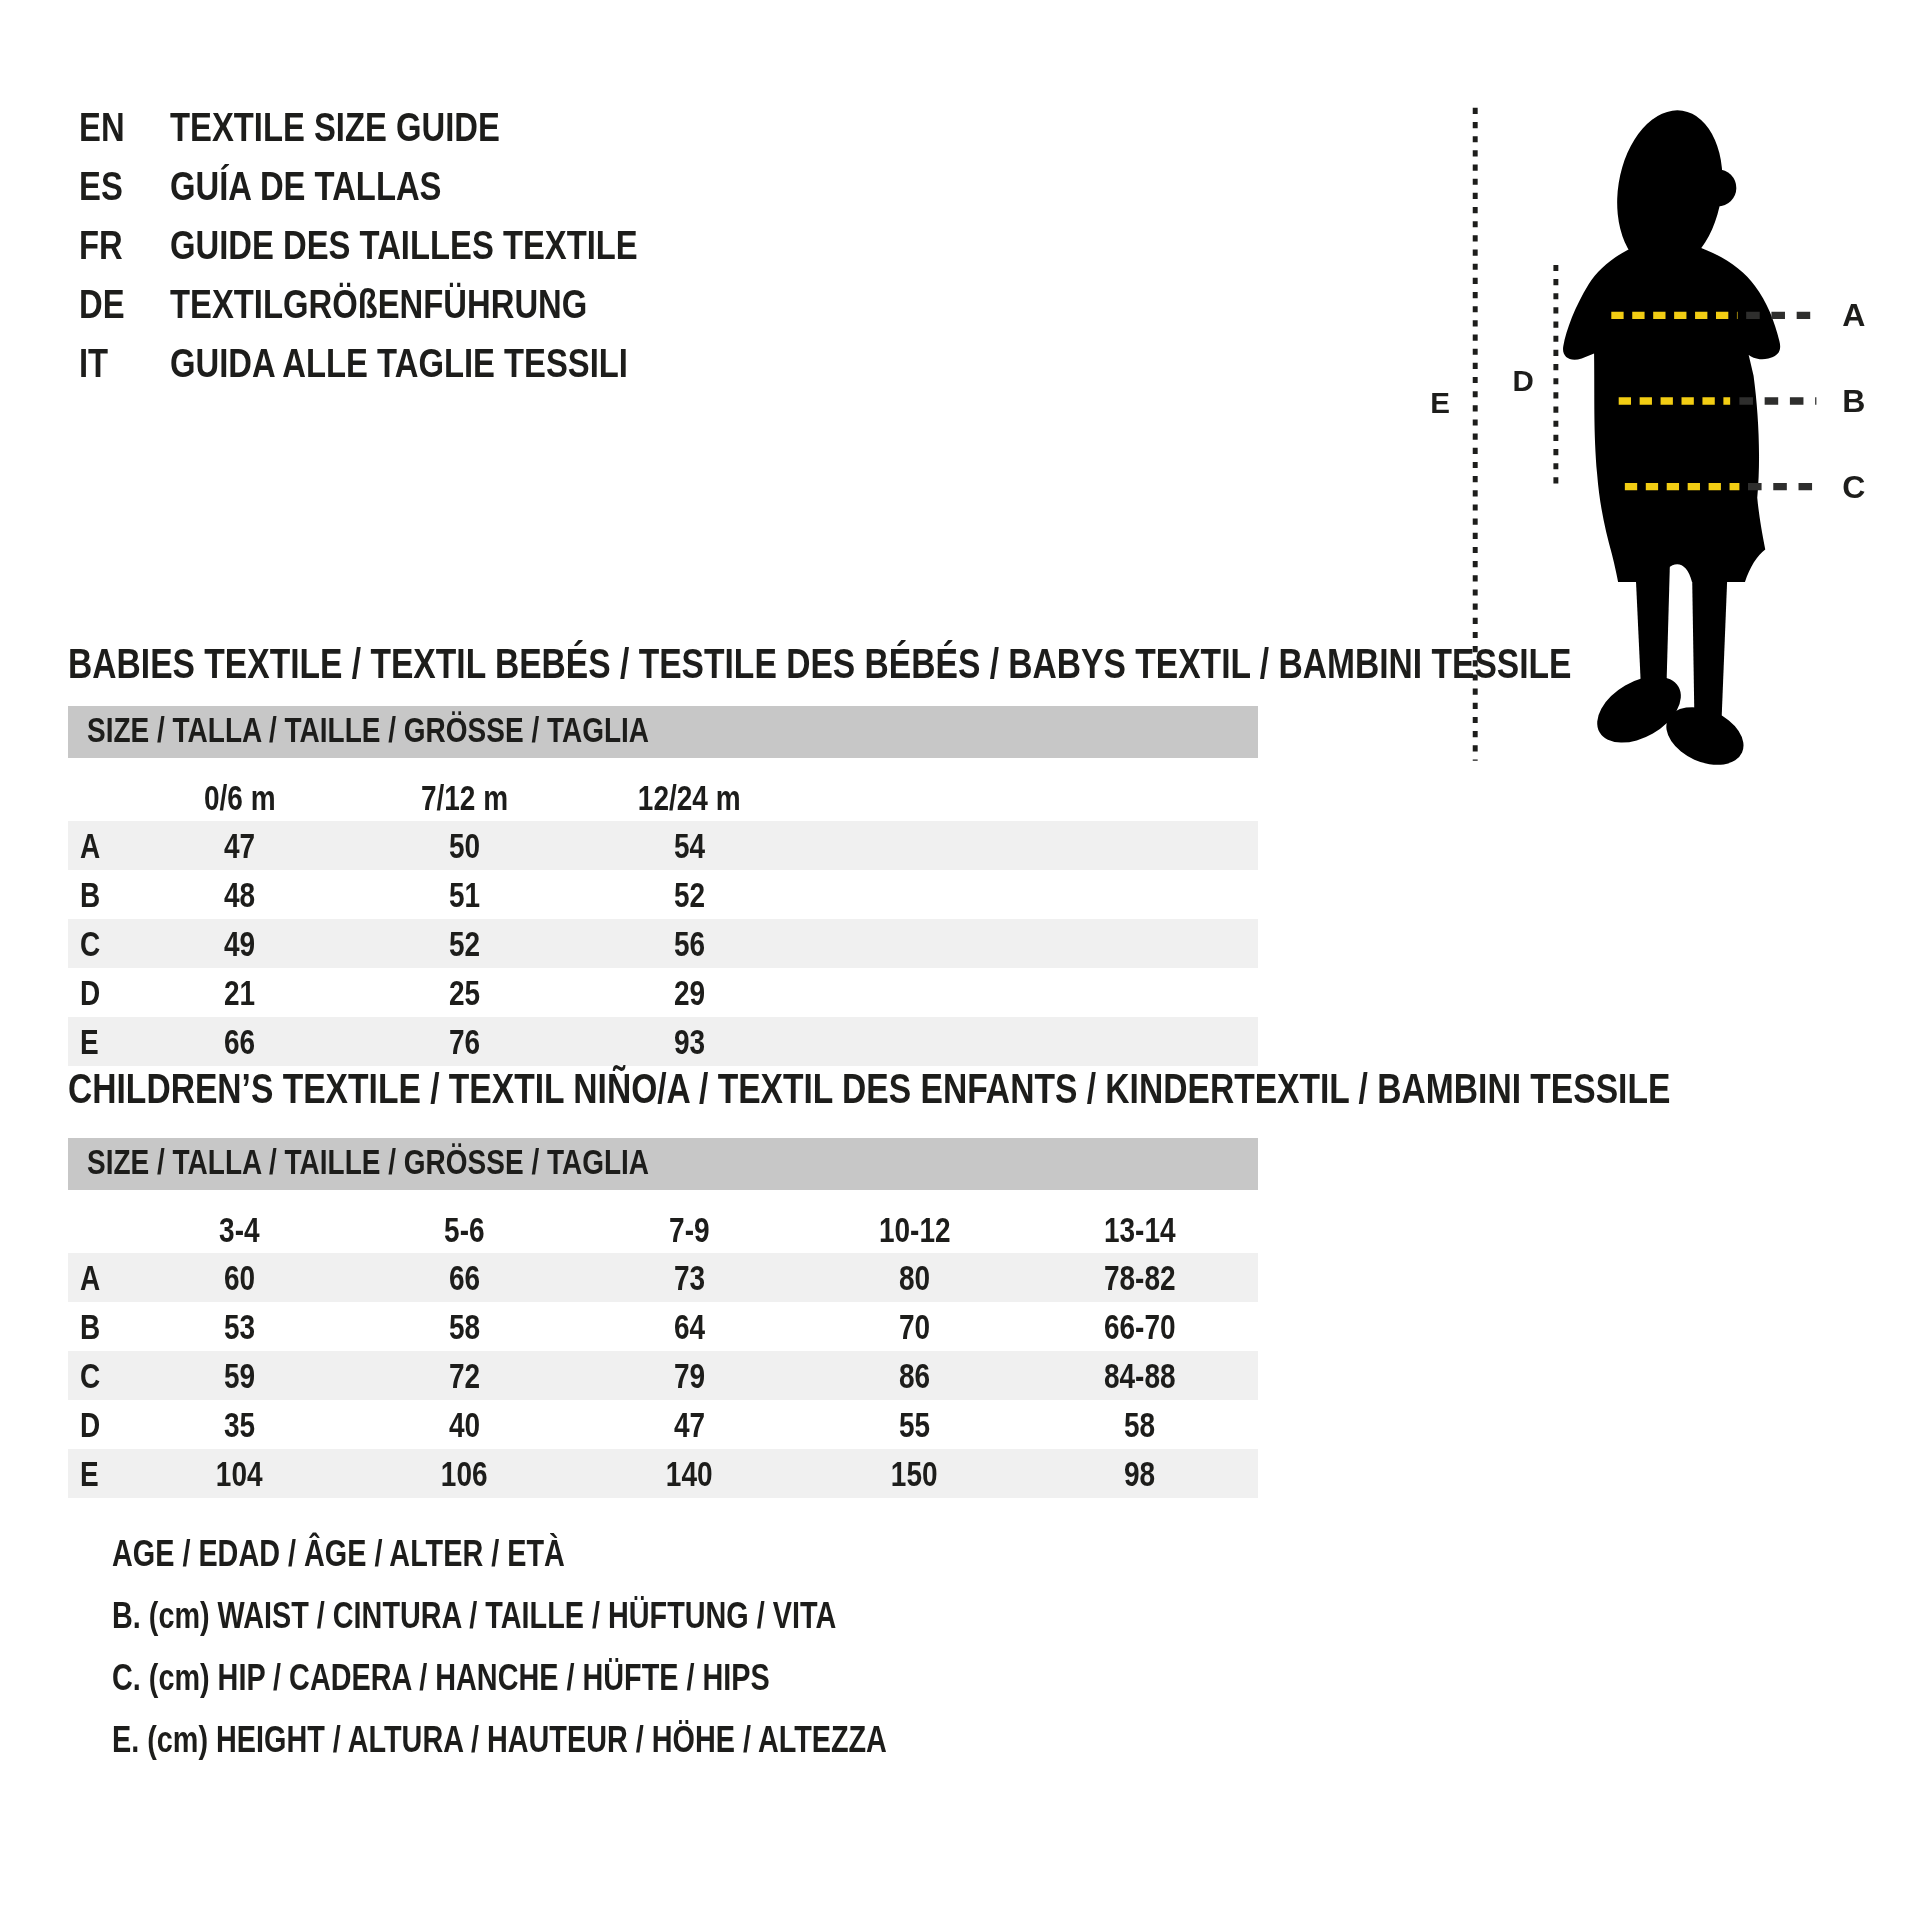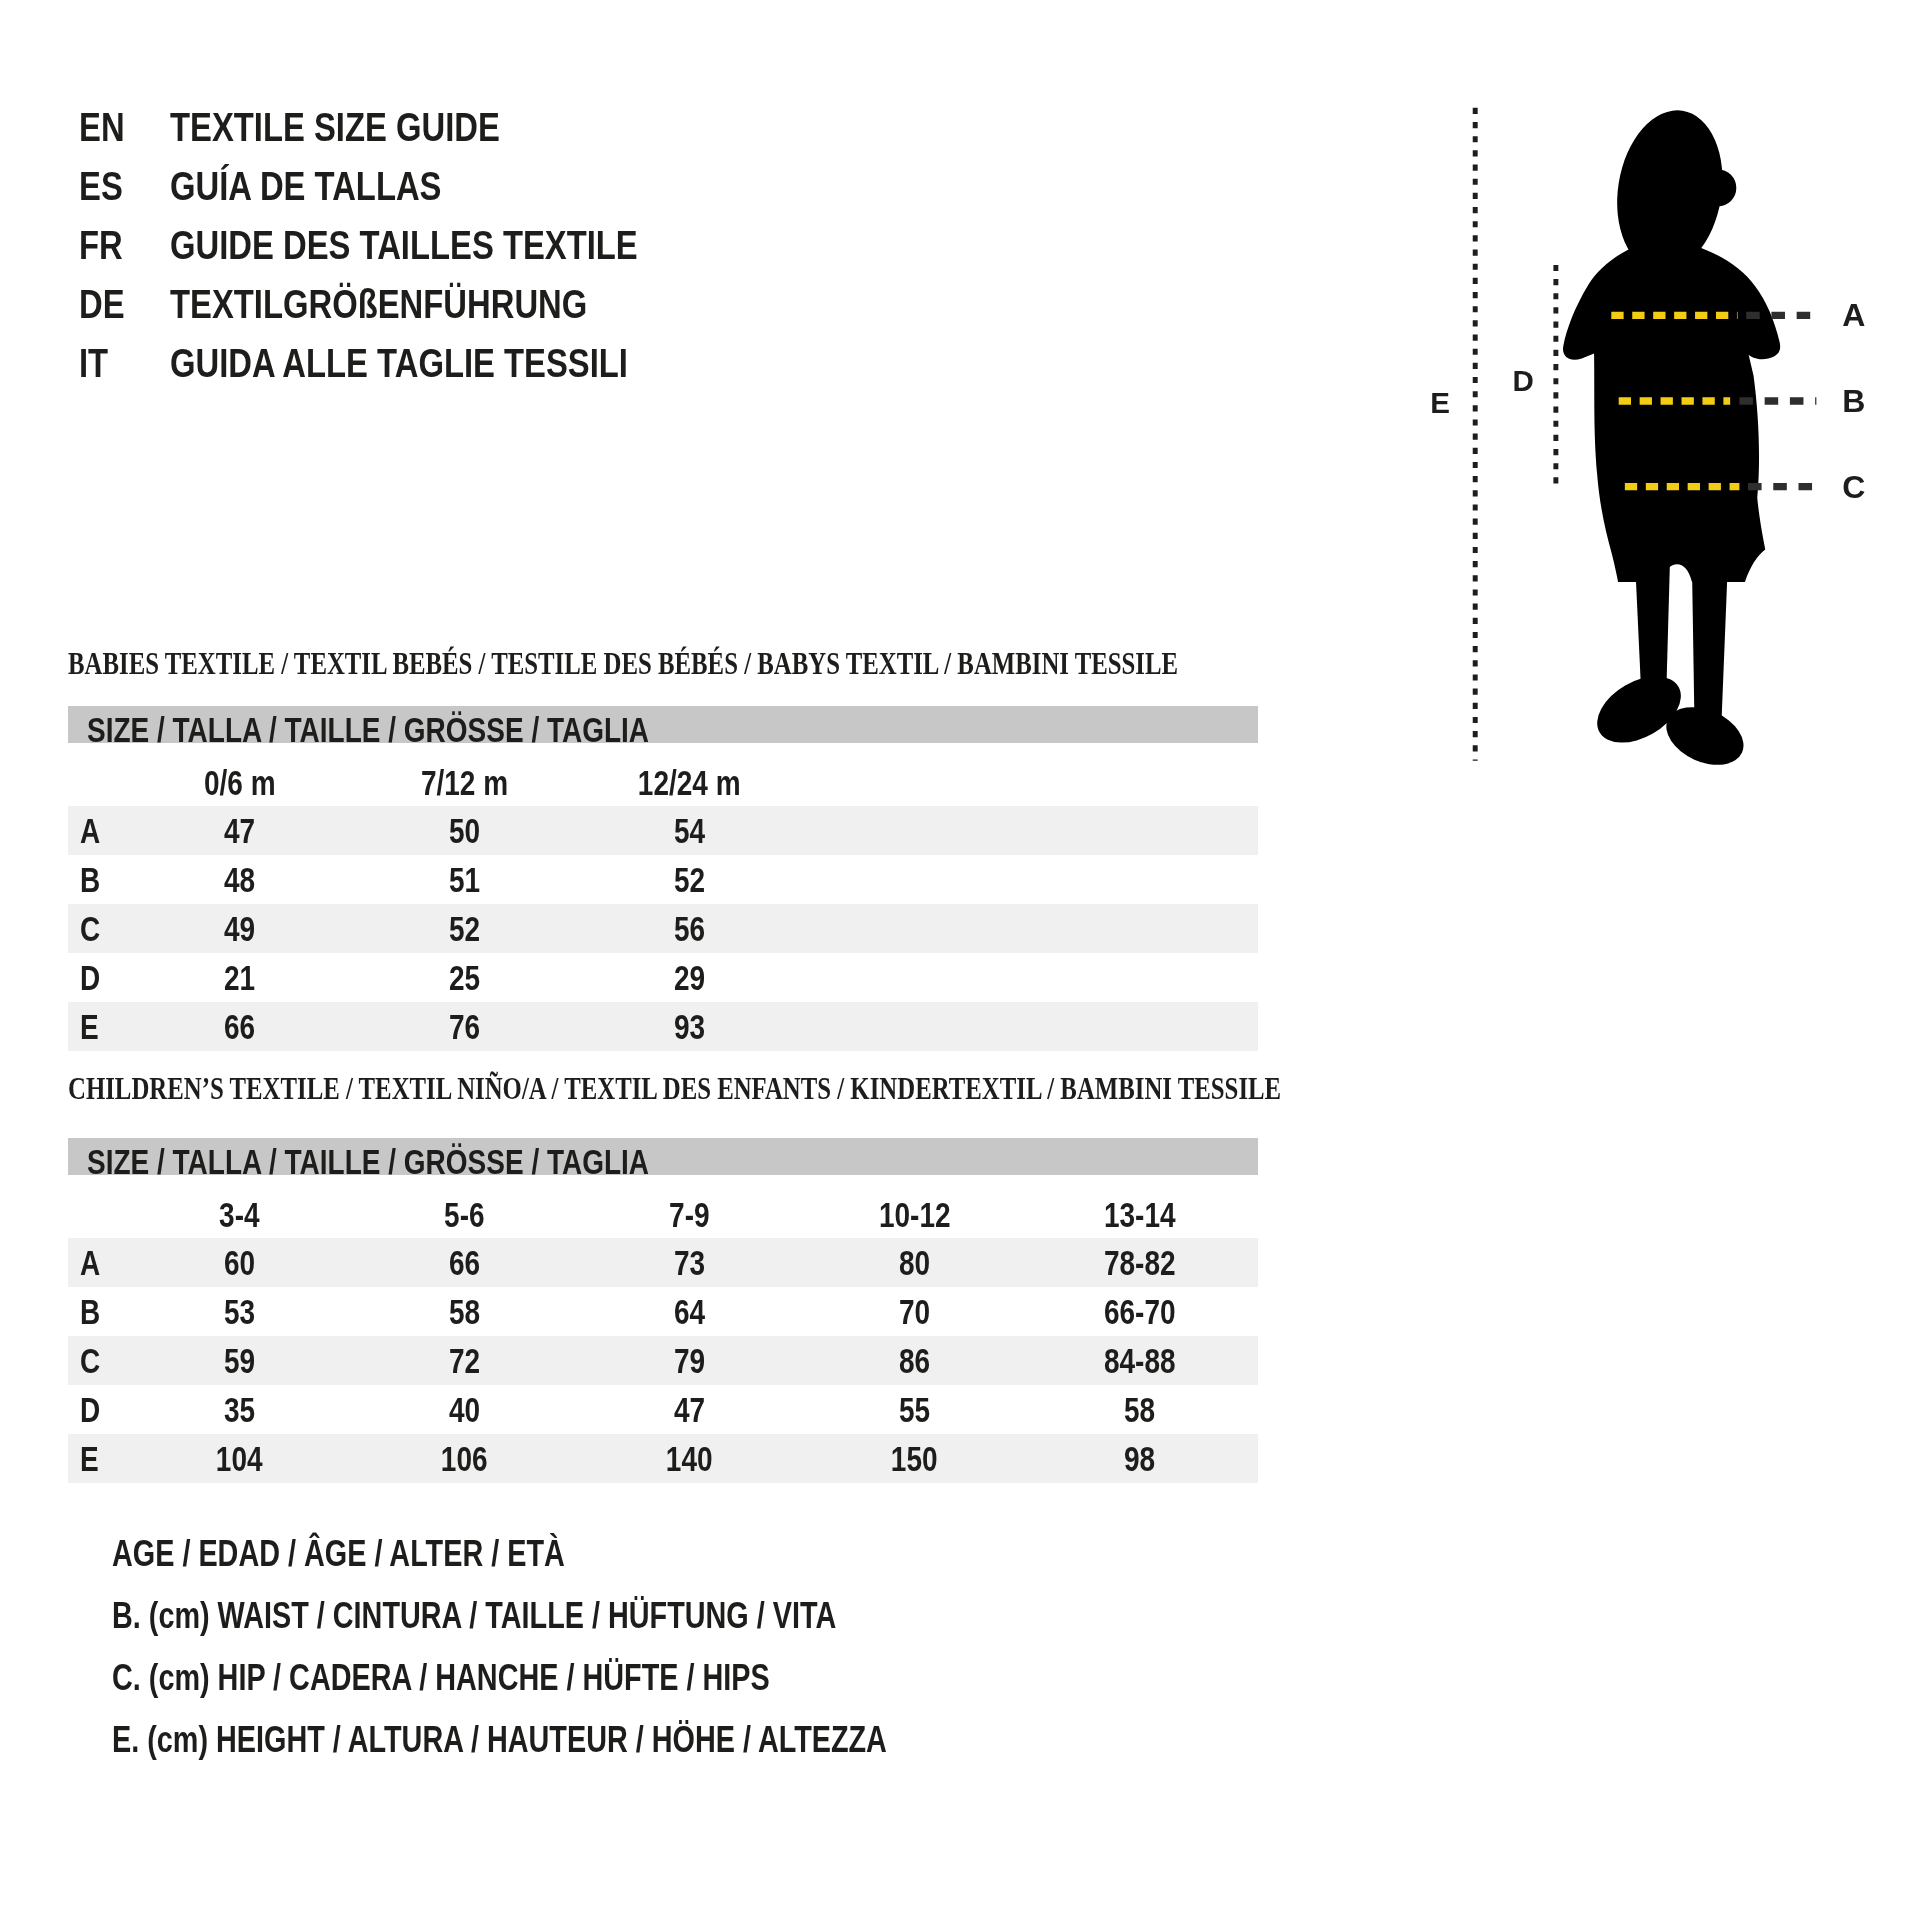--- a/index.html
+++ b/index.html
@@ -40,26 +40,26 @@
   
   .figure { position: absolute; left: 1405px; top: 80px; width: 521px; height: 690px; }
   .figure svg { display: block; width: 100%; height: 100%; }
   .figure text { font-family: "Liberation Sans", sans-serif; font-weight: 700; font-size: 52px; }
   .figure .small-lab { font-size: 48px; }
 
   
   .section { position: absolute; left: 68px; width: 1190px; }
   .section-babies { top: 642px; }
   .section-children { top: 1067px; }
-  .section-title { font-size: 31px; font-weight: 700; line-height: 43px; height: 43px; font-family: Liberation Serif, serif; }
+  .section-title { font-size: 42px; font-weight: 700; line-height: 43px; height: 43px; }
   .section-babies .size-bar { margin-top: 21px; }
   .section-children .size-bar { margin-top: 28px; }
   .size-bar {
     background: var(--header_bar);
-    height: 37px;
+    height: 52px;
     line-height: 47px;
     padding-left: 18.5px;
     font-size: 35px;
     font-weight: 700;
   }
   .grid3 { display: grid; grid-template-columns: 59px 225px 225px 225px 1fr; }
   .grid5 { display: grid; grid-template-columns: 59px 225px 225px 225px 225px 225px 1fr; }
   .cols-row { height: 46px; margin-top: 17px; }
   .data-row { height: 49px; }
   .data-row.stripe { background: var(--row_stripe); }

